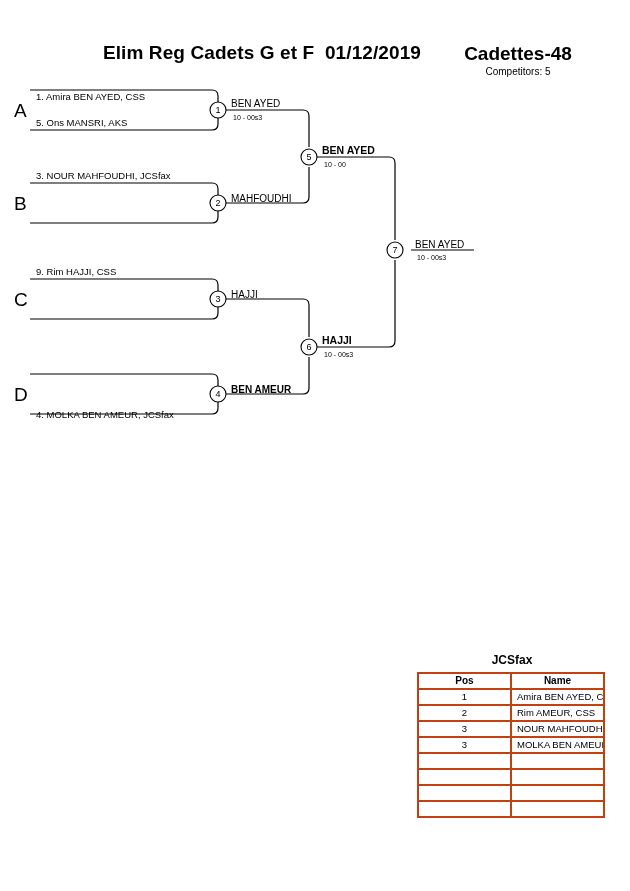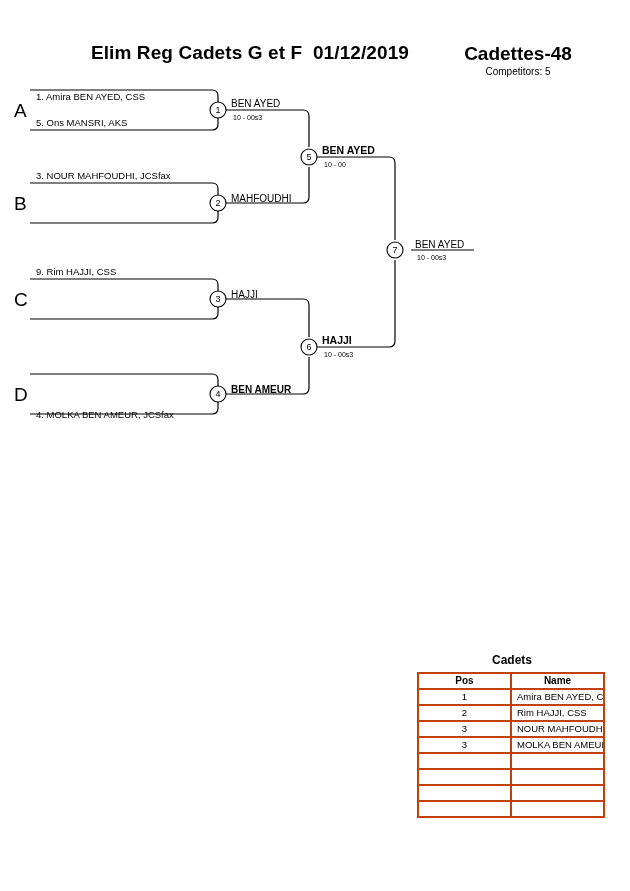--- a/index.html
+++ b/index.html
@@ -26,20 +26,21 @@
   .hdr-title {
     position: absolute;
     left: 0;
     top: 42px;
     width: 500px;
     text-align: center;
     font-size: 19px;
     font-weight: bold;
     letter-spacing: 0.1px;
     white-space: pre;
+    padding-left: 12px;
   }
   .hdr-category {
     position: absolute;
     left: 418px;
     top: 43px;
     width: 200px;
     text-align: center;
     font-size: 19px;
     font-weight: bold;
     white-space: pre;
@@ -236,36 +237,36 @@
   <div class="win-name bold" style="left:322px; top:145px;">BEN AYED</div>
   <div class="win-score" style="left:324px; top:161px;">10 - 00</div>
 
   <div class="win-name bold" style="left:322px; top:335px;">HAJJI</div>
   <div class="win-score" style="left:324px; top:351px;">10 - 00s3</div>
 
   <div class="win-name" style="left:415px; top:240px;">BEN AYED</div>
   <div class="win-score" style="left:417px; top:254px;">10 - 00s3</div>
 
   <div id="results-block">
-    <div class="results-title">Cadets</div>
+    <div class="results-title">JCSfax</div>
     <table class="results">
       <thead>
         <tr>
           <th class="pos">Pos</th>
           <th class="name">Name</th>
         </tr>
       </thead>
       <tbody id="results-body">
           <tr>
             <td class="pos">1</td>
             <td class="name">Amira BEN AYED, CSS</td>
           </tr>
           <tr>
             <td class="pos">2</td>
-            <td class="name">Rim HAJJI, CSS</td>
+            <td class="name">Rim AMEUR, CSS</td>
           </tr>
           <tr>
             <td class="pos">3</td>
             <td class="name">NOUR MAHFOUDHI, JCSfax</td>
           </tr>
           <tr>
             <td class="pos">3</td>
             <td class="name">MOLKA BEN AMEUR, JCSfax</td>
           </tr>
           <tr>

